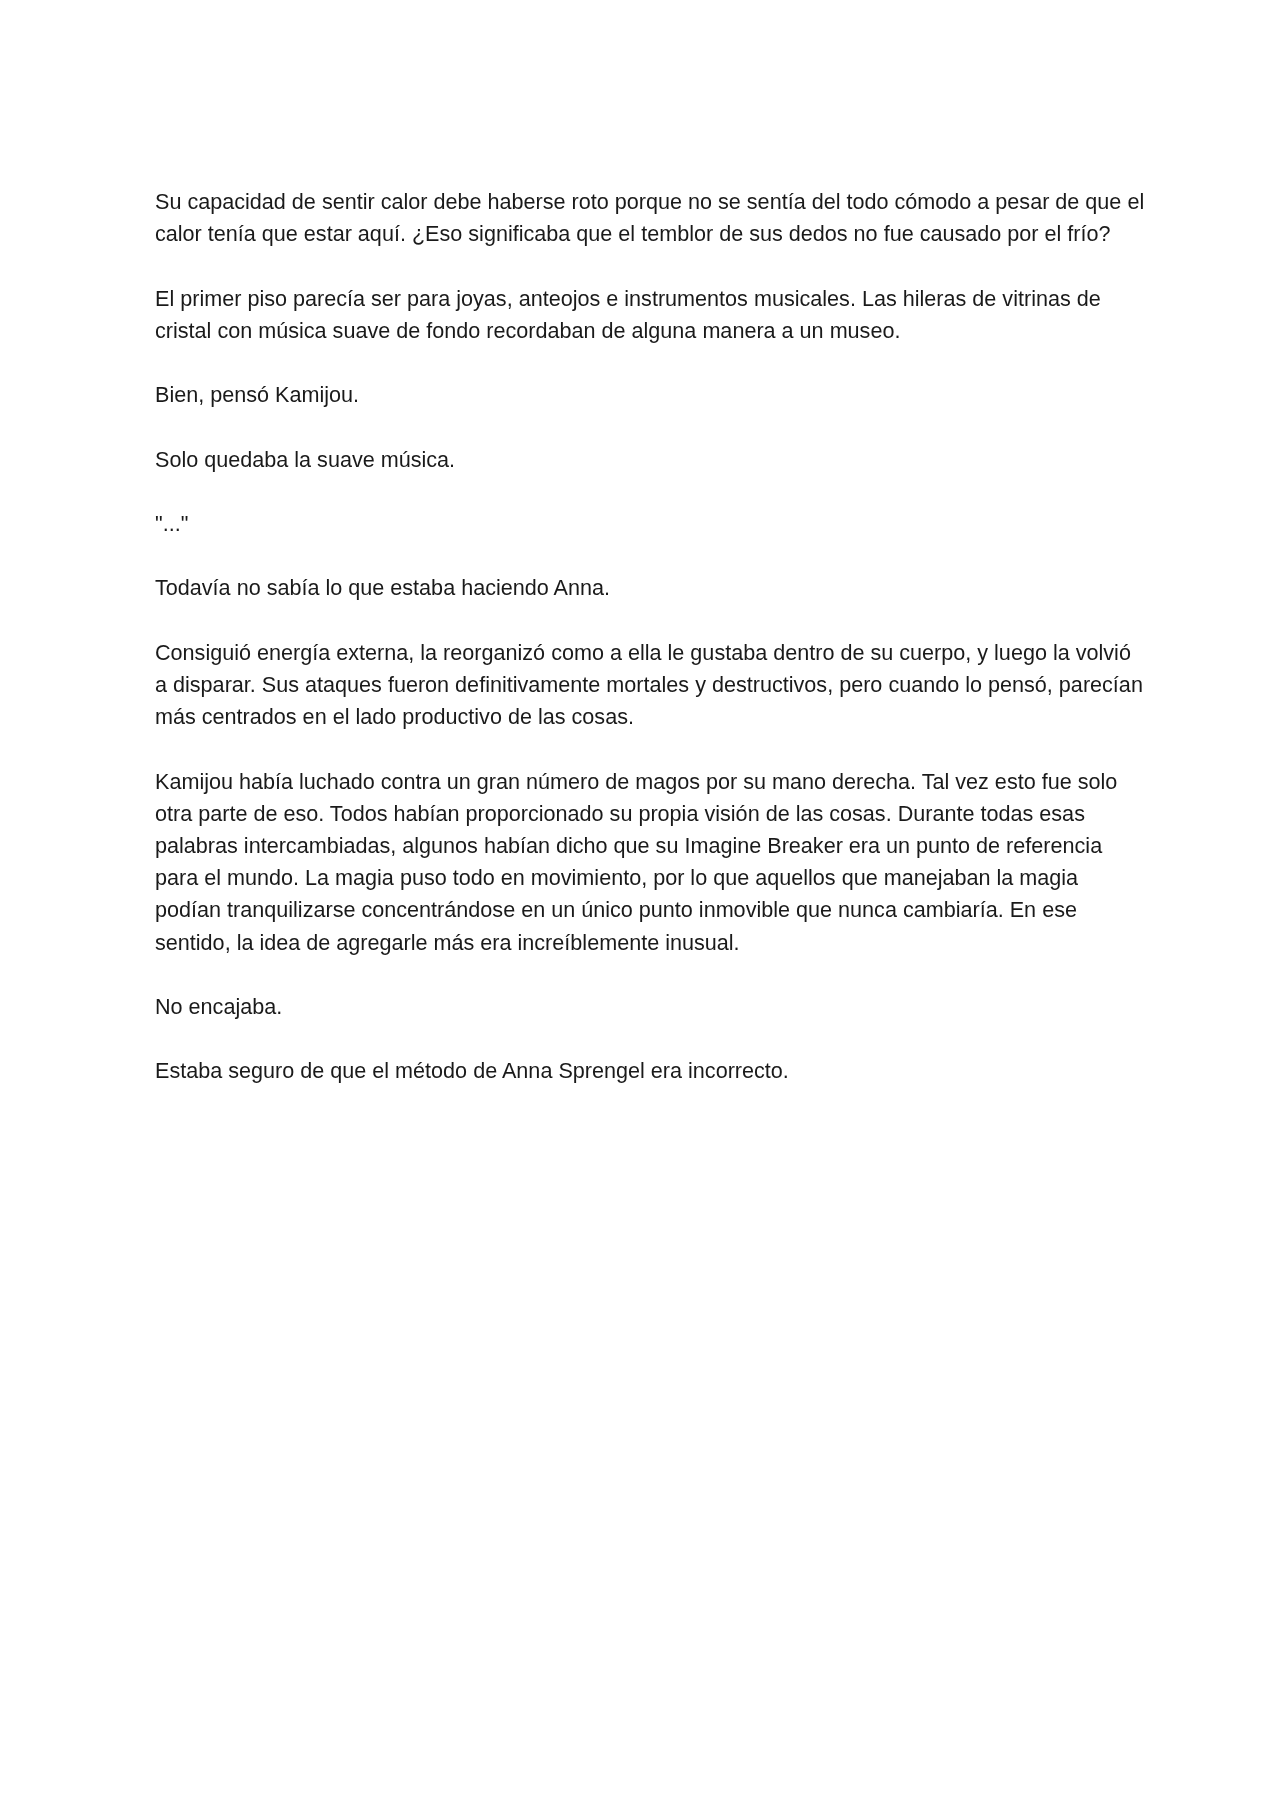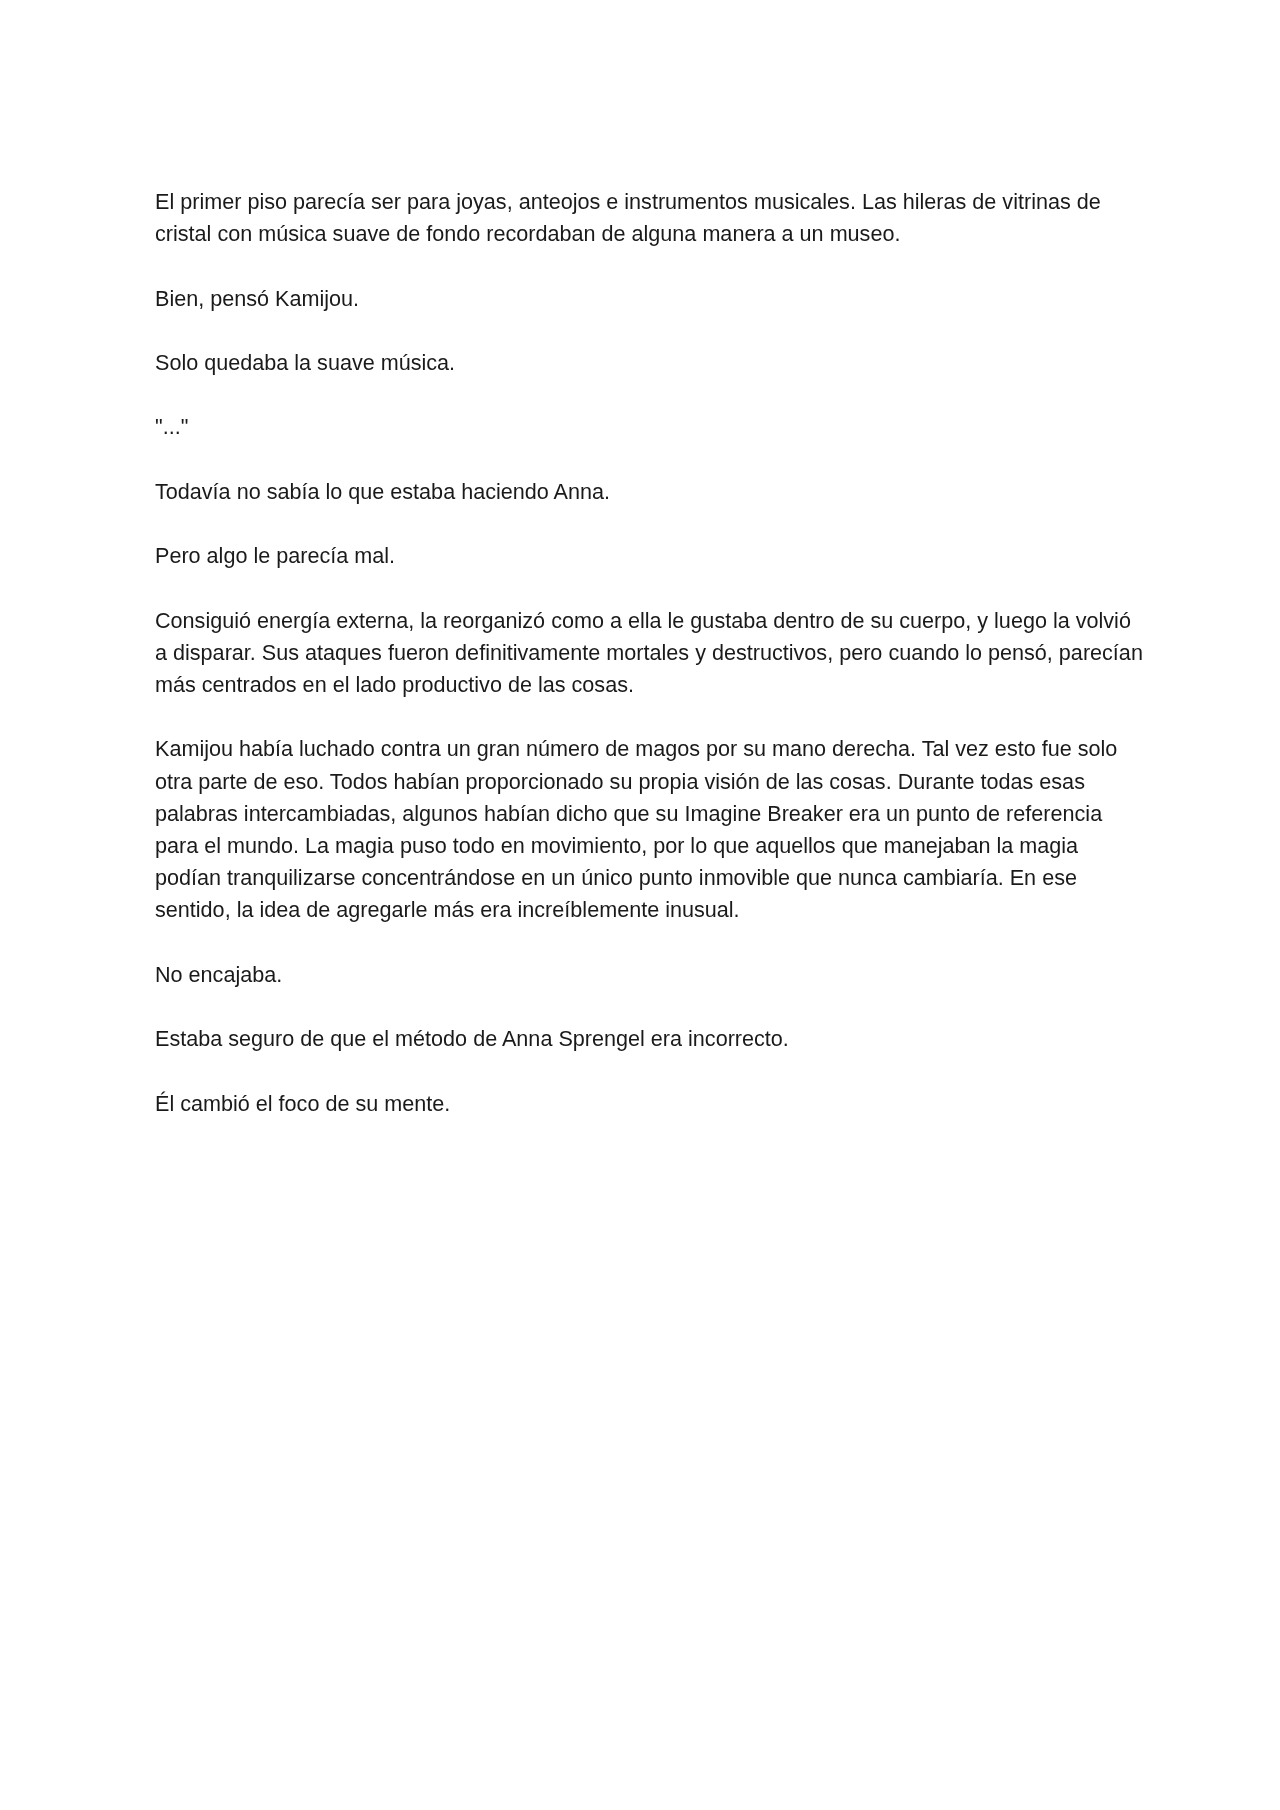--- a/index.html
+++ b/index.html
@@ -25,24 +25,23 @@
     }
     .para {
       margin: 0 0 32.2px 0;
       padding: 0;
     }
   </style>
 </head>
 <body>
 
 <div class="page">
+  <p class="para">Su capacidad de sentir calor debe haberse roto porque no se sentía del todo cómodo a pesar de que el calor tenía que estar aquí. ¿Eso significaba que el temblor de sus dedos no fue causado por el frío?</p>
   <p class="para">El primer piso parecía ser para joyas, anteojos e instrumentos musicales. Las hileras de vitrinas de cristal con música suave de fondo recordaban de alguna manera a un museo.</p>
   <p class="para">Bien, pensó Kamijou.</p>
   <p class="para">Solo quedaba la suave música.</p>
   <p class="para">"..."</p>
   <p class="para">Todavía no sabía lo que estaba haciendo Anna.</p>
-  <p class="para">Pero algo le parecía mal.</p>
   <p class="para">Consiguió energía externa, la reorganizó como a ella le gustaba dentro de su cuerpo, y luego la volvió a disparar. Sus ataques fueron definitivamente mortales y destructivos, pero cuando lo pensó, parecían más centrados en el lado productivo de las cosas.</p>
   <p class="para">Kamijou había luchado contra un gran número de magos por su mano derecha. Tal vez esto fue solo otra parte de eso. Todos habían proporcionado su propia visión de las cosas. Durante todas esas palabras intercambiadas, algunos habían dicho que su Imagine Breaker era un punto de referencia para el mundo. La magia puso todo en movimiento, por lo que aquellos que manejaban la magia podían tranquilizarse concentrándose en un único punto inmovible que nunca cambiaría. En ese sentido, la idea de agregarle más era increíblemente inusual.</p>
   <p class="para">No encajaba.</p>
   <p class="para">Estaba seguro de que el método de Anna Sprengel era incorrecto.</p>
-  <p class="para">Él cambió el foco de su mente.</p>
 </div>
 
 </body></html>

